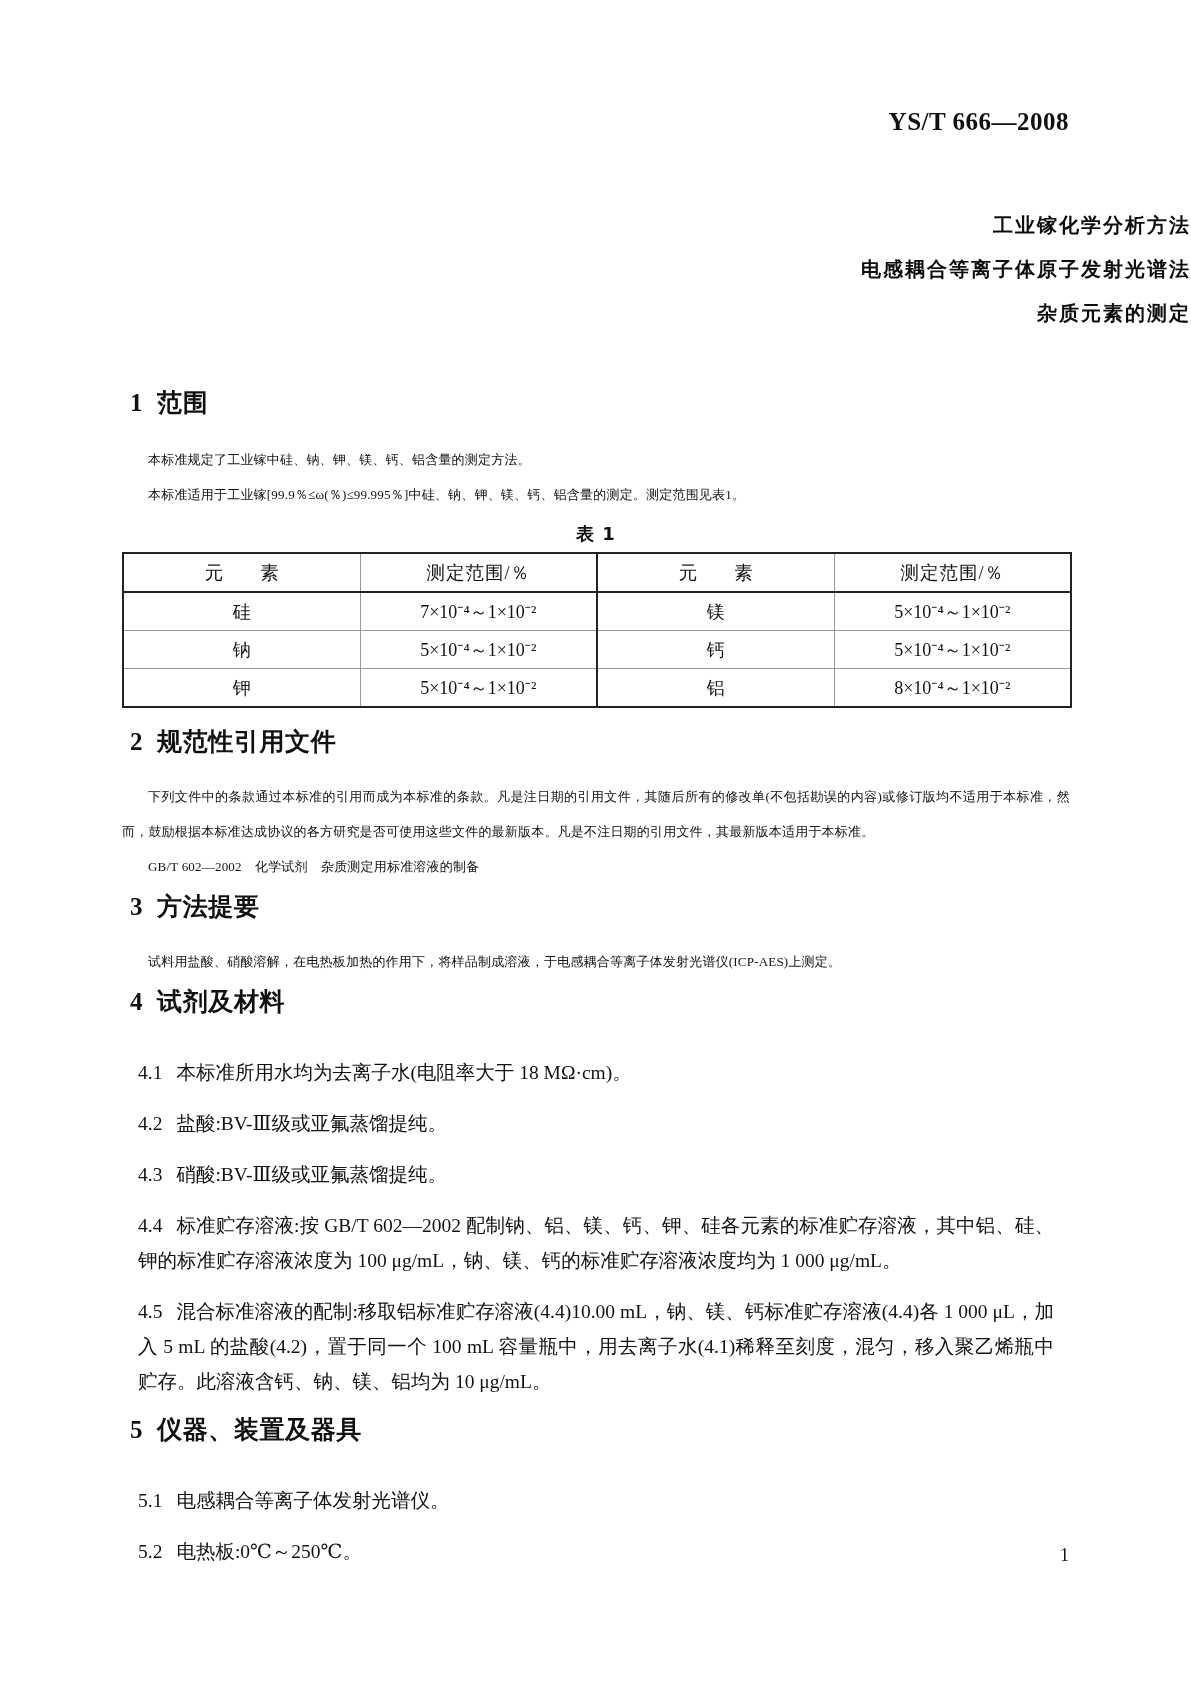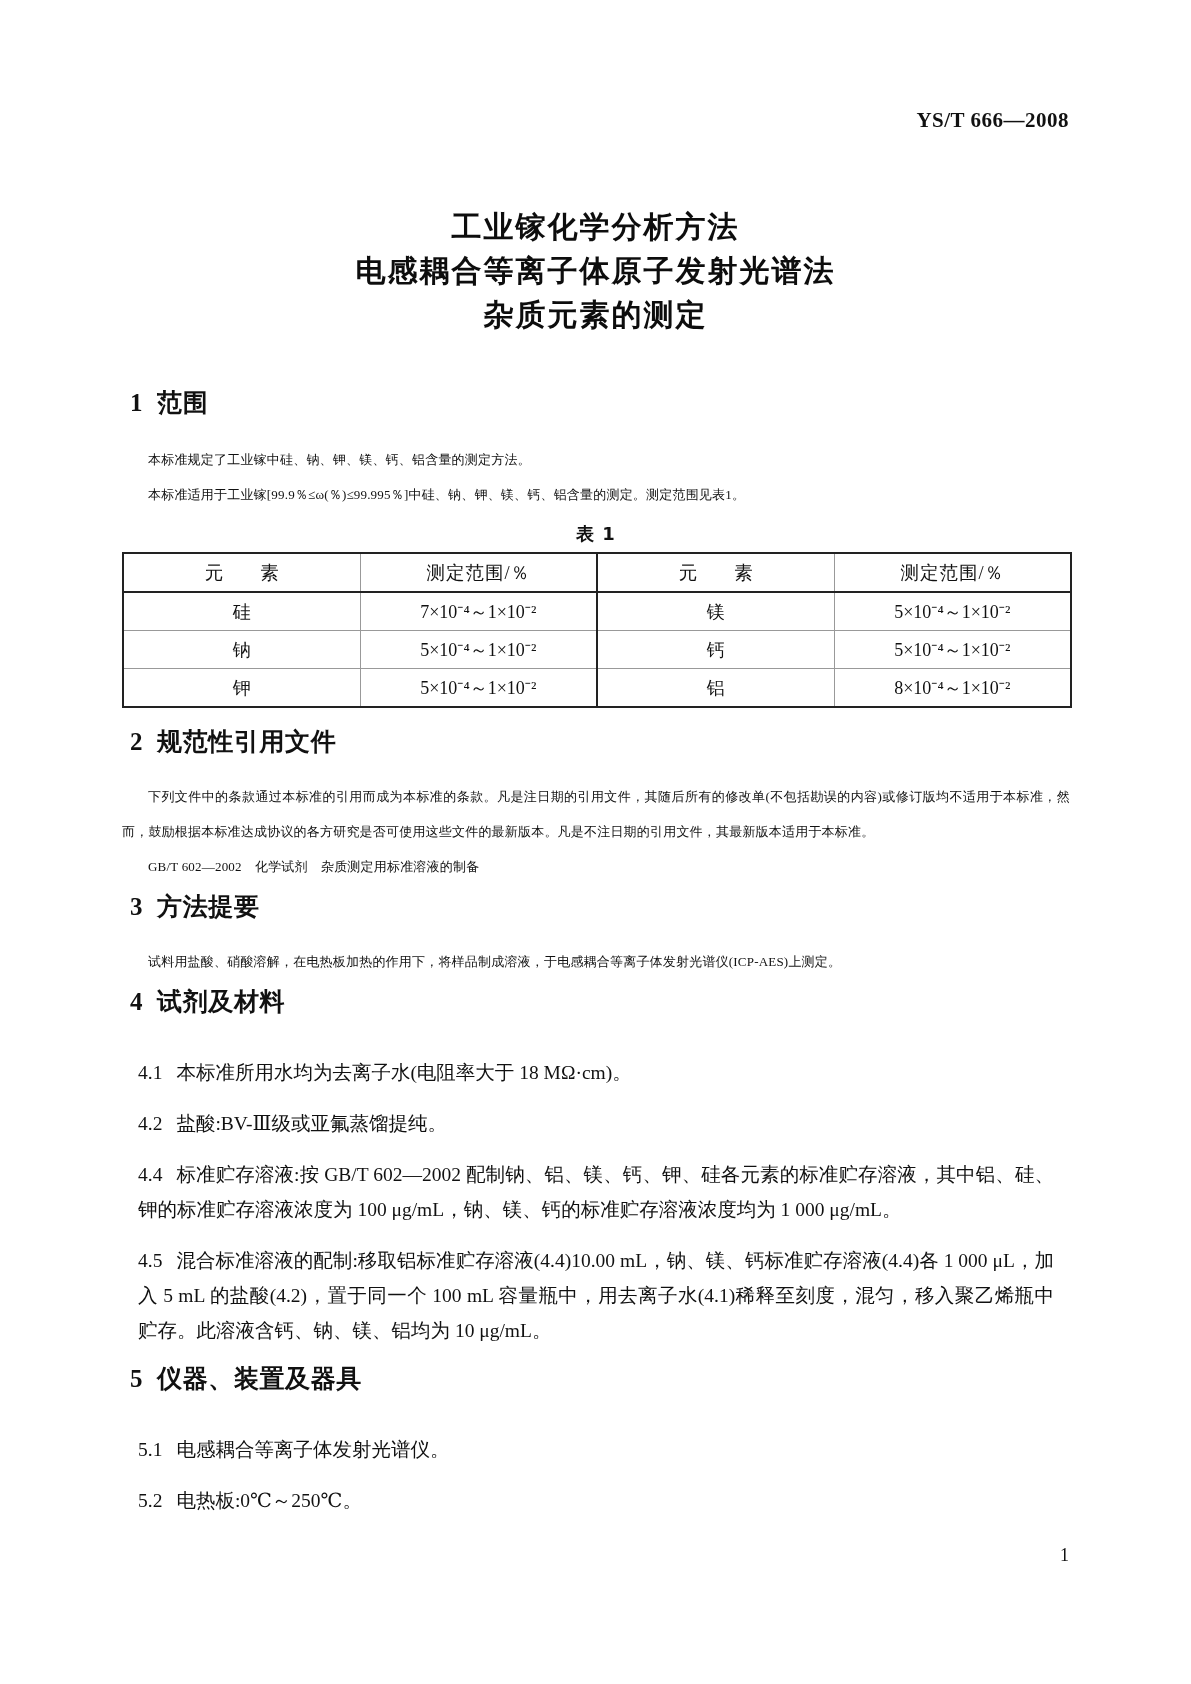--- a/index.html
+++ b/index.html
@@ -23,39 +23,40 @@
     box-sizing: border-box;
     padding: 0;
   }
   
   .header {
     position: absolute;
     top: 108px;
     right: 122px;
     font-family: "Liberation Serif", serif;
     font-weight: bold;
-    font-size: 21px;
+    font-size: 25px;
     letter-spacing: 0.5px;
     white-space: nowrap;
   }
   
   .title-block {
     position: absolute;
     top: 205px;
     left: 0;
     width: 1191px;
     text-align: center;
   }
   .title-line {
-    font-family: Liberation Sans, sans-serif;
-    font-weight: bold;
-    font-size: 30px;
+    font-family: Liberation Mono, monospace;
+    font-weight: bold;
+    font-size: 20px;
     line-height: 44px;
     letter-spacing: 2px;
     color: #0d0d0d;
+    text-align: right;
   }
   
   .content {
     position: absolute;
     top: 380px;
     left: 122px;
     width: 948px;
   }
   h2.sec {
     font-family: "DejaVu Sans", "Liberation Sans", sans-serif;
@@ -203,20 +204,21 @@
     </h2>
     <div style="height:14px"></div>
     <p class="para indent">试料用盐酸、硝酸溶解，在电热板加热的作用下，将样品制成溶液，于电感耦合等离子体发射光谱仪(ICP-AES)上测定。</p>
 
     <h2 class="sec sec-gap-before">
       <span class="num lat">4</span><span>试剂及材料</span>
     </h2>
     <div style="height:14px"></div>
     <p class="item-line"><span class="lbl lat">4.1</span><span>本标准所用水均为去离子水(电阻率大于 18 MΩ·cm)。</span></p>
     <p class="item-line"><span class="lbl lat">4.2</span><span>盐酸:BV-Ⅲ级或亚氟蒸馏提纯。</span></p>
+    <p class="item-line"><span class="lbl lat">4.3</span><span>硝酸:BV-Ⅲ级或亚氟蒸馏提纯。</span></p>
     <p class="item-line"><span class="lbl lat">4.4</span><span>标准贮存溶液:按 GB/T 602—2002 配制钠、铝、镁、钙、钾、硅各元素的标准贮存溶液，其中铝、硅、钾的标准贮存溶液浓度为 100 μg/mL，钠、镁、钙的标准贮存溶液浓度均为 1 000 μg/mL。</span></p>
     <p class="item-line"><span class="lbl lat">4.5</span><span>混合标准溶液的配制:移取铝标准贮存溶液(4.4)10.00 mL，钠、镁、钙标准贮存溶液(4.4)各 1 000 μL，加入 5 mL 的盐酸(4.2)，置于同一个 100 mL 容量瓶中，用去离子水(4.1)稀释至刻度，混匀，移入聚乙烯瓶中贮存。此溶液含钙、钠、镁、铝均为 10 μg/mL。</span></p>
 
     <h2 class="sec sec-gap-before">
       <span class="num lat">5</span><span>仪器、装置及器具</span>
     </h2>
     <div style="height:14px"></div>
     <p class="item-line"><span class="lbl lat">5.1</span><span>电感耦合等离子体发射光谱仪。</span></p>
     <p class="item-line"><span class="lbl lat">5.2</span><span>电热板:0℃～250℃。</span></p>
 

